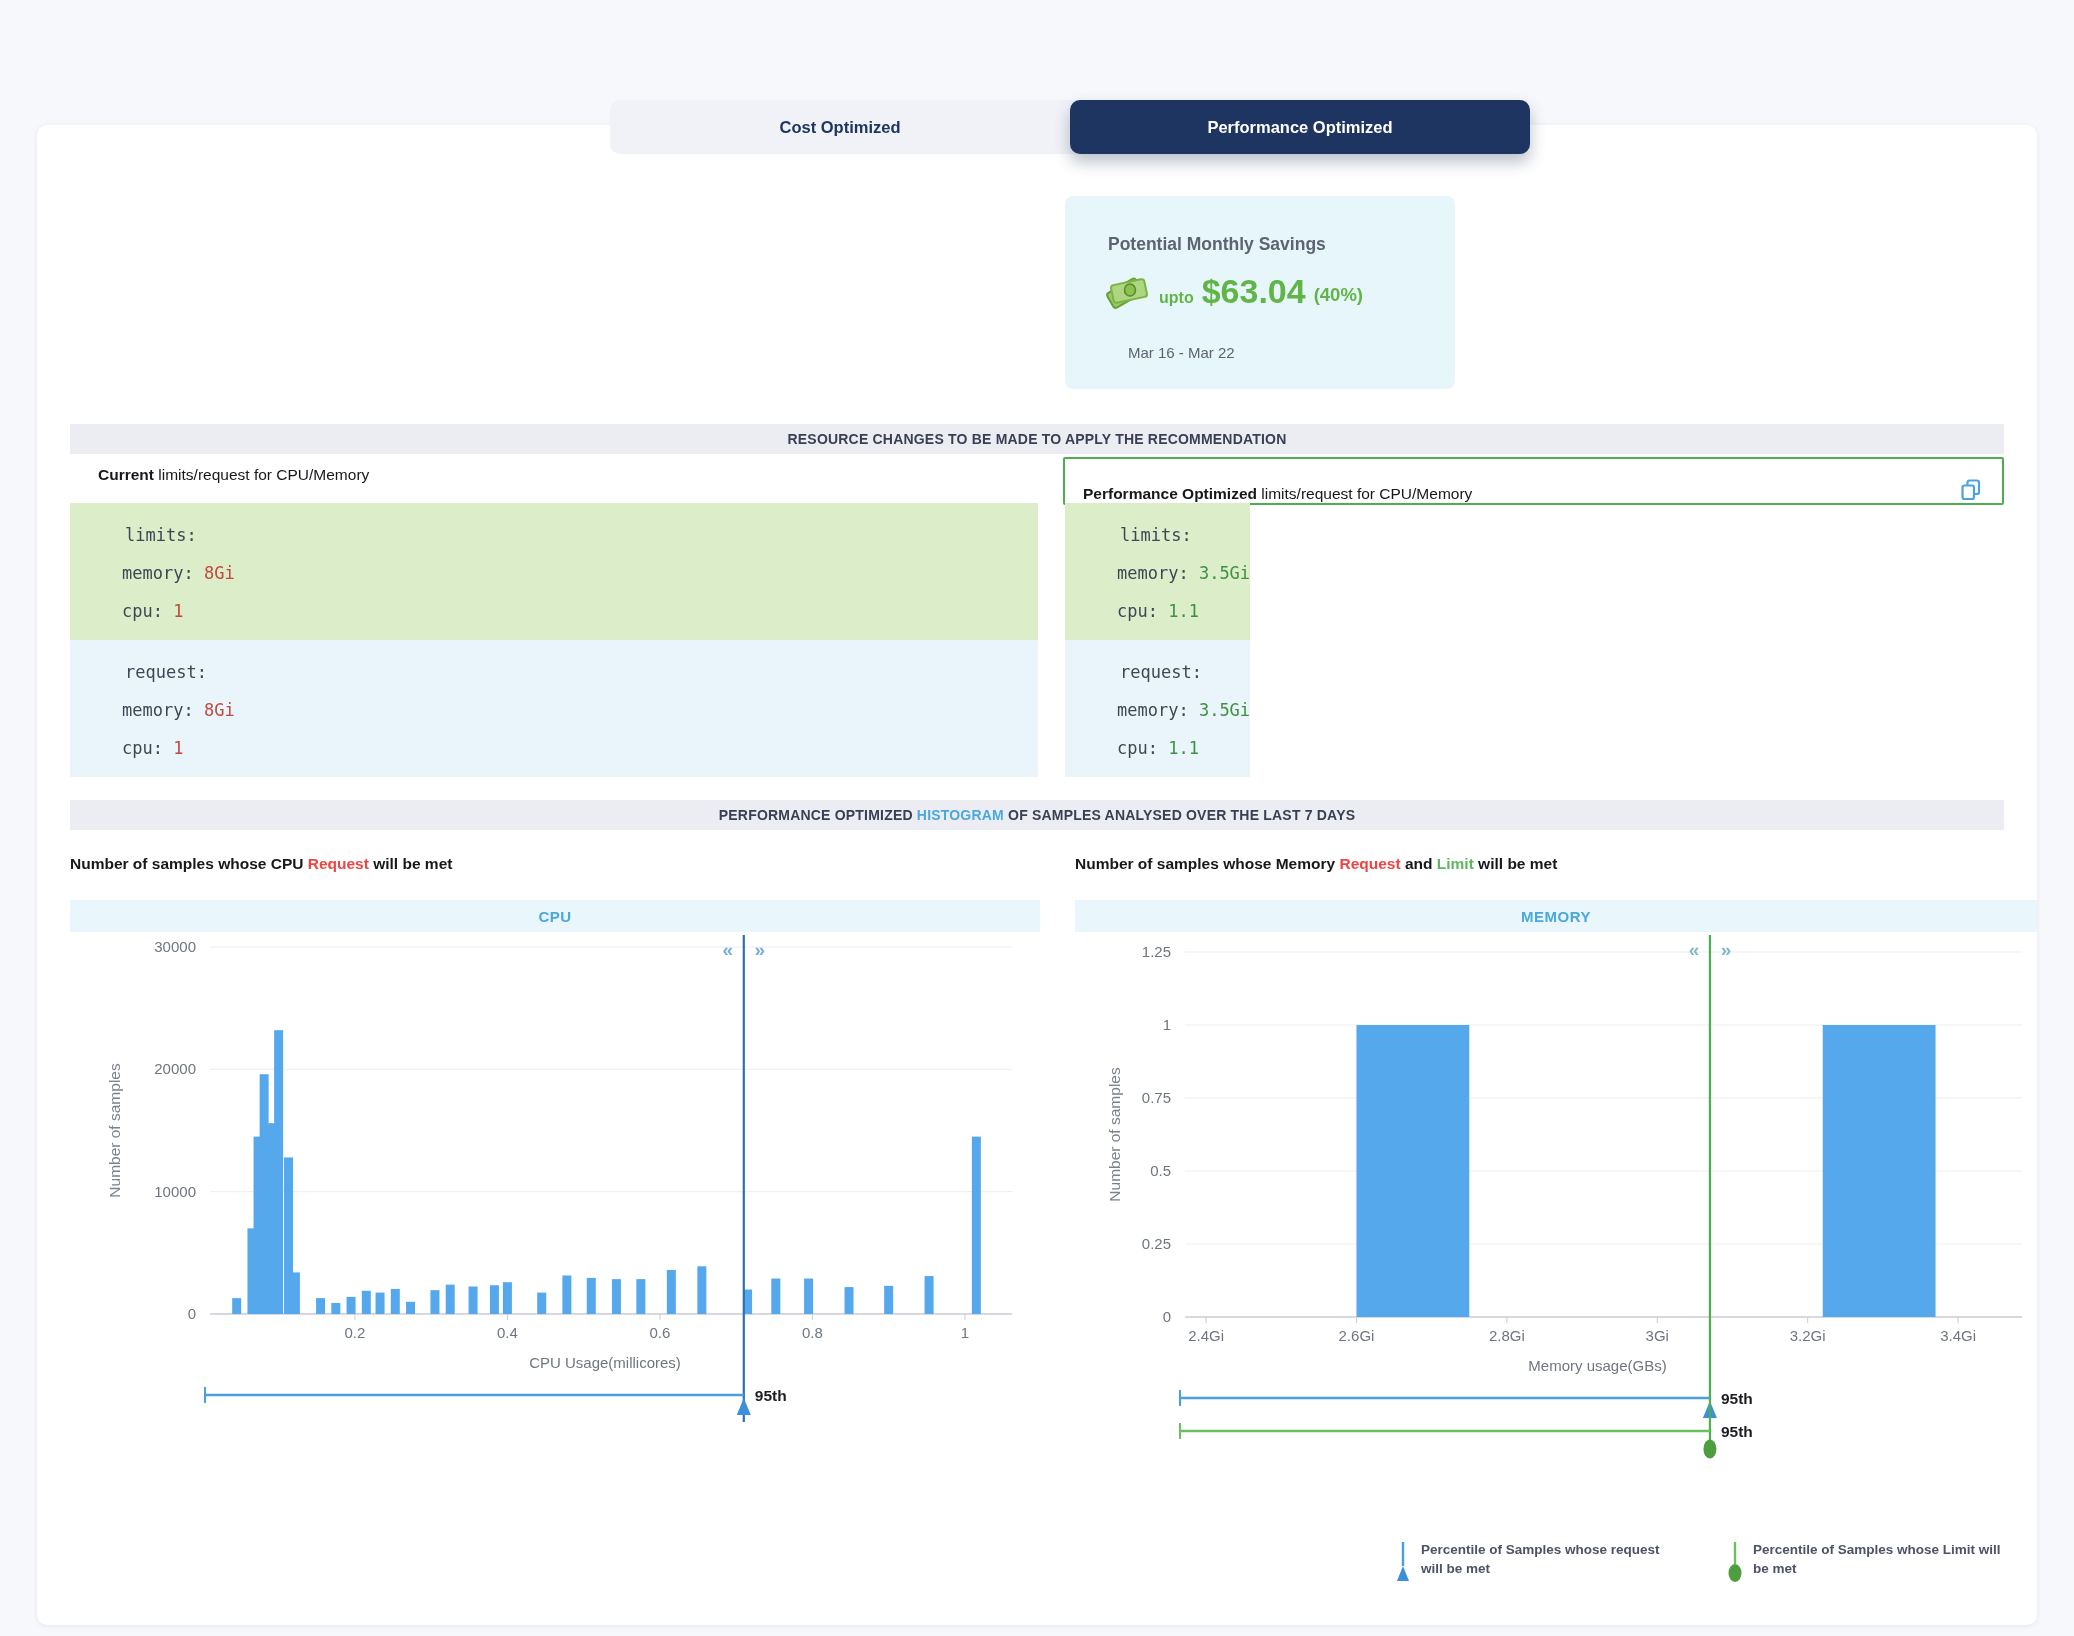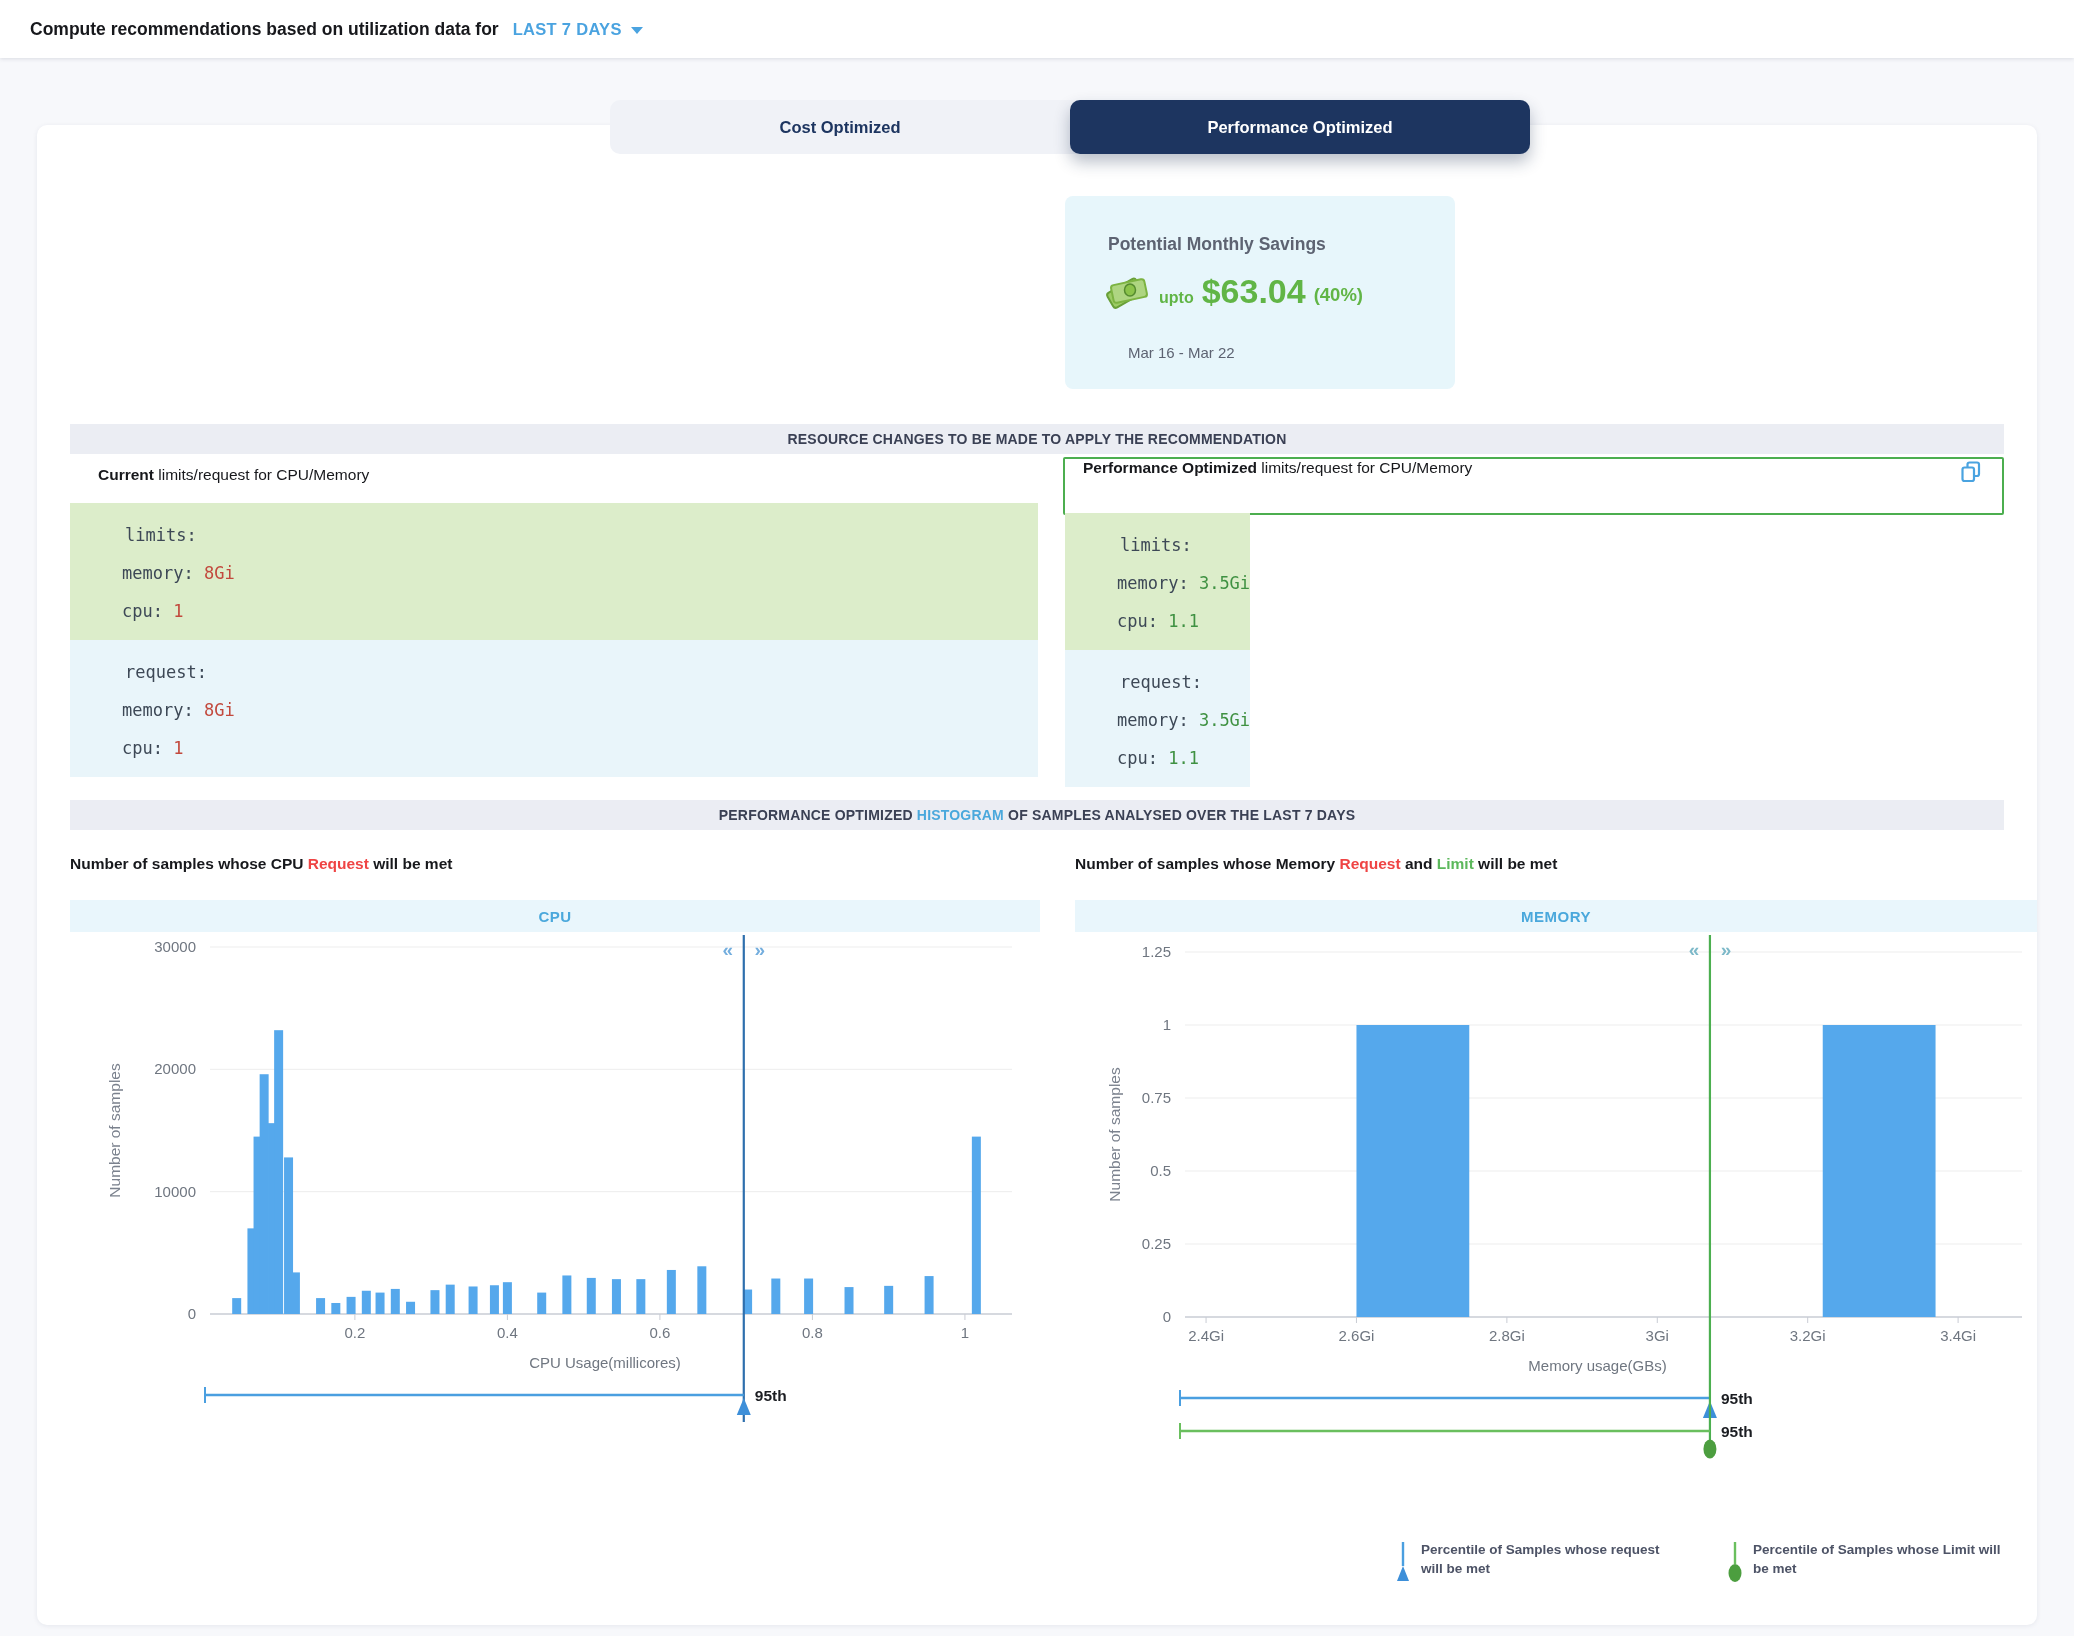--- a/index.html
+++ b/index.html
@@ -66,21 +66,21 @@
   .sec{padding:13px 0 10px 0;}
   .sec.green{background:#dcedca;}
   .sec.blue{background:#e9f5fa;}
   .cl{line-height:38px;color:#3d4856;}
   .cl.h{padding-left:55px;}
   .cl.i{padding-left:52px;}
   .val-red{color:#c2493d;}
   .val-green{color:#3f9142;}
 
   .rec-panel{position:absolute;left:1063px;top:457px;width:937px;background:#fff;border:2px solid #4cae4f;border-radius:2px;}
-  .rec-head{height:54px;display:flex;align-items:flex-start;padding:0 18px;justify-content:space-between;}
+  .rec-head{height:44px;display:flex;align-items:flex-end;padding:0 18px;justify-content:space-between;}
   .rec-head .lbl{font-size:15.5px;color:#17181c;}
   .copy-btn{width:26px;height:26px;display:flex;align-items:center;justify-content:center;cursor:pointer;}
 
   
   .chart-heading{position:absolute;top:855px;font-size:15.5px;font-weight:700;color:#17181c;}
   #cpu-heading{left:70px;}
   #mem-heading{left:1075px;}
   .link-blue{color:#ef4444;}
   .link-green{color:#5cb85c;}
 
@@ -91,27 +91,20 @@
   
   .legend{position:absolute;left:1395px;top:1540px;display:flex;gap:44px;}
   .legend .item{display:flex;gap:10px;}
   .legend .txt{width:262px;font-size:13.5px;font-weight:600;color:#4d5366;line-height:19px;}
 </style>
 </head>
 <body>
 
 <div id="stage">
 
-  <div class="topbar">
-    <span class="ttl">Compute recommendations based on utilization data for</span>
-    <span class="range-btn">
-      <span class="rl">LAST 7 DAYS</span>
-      <span class="caret"></span>
-    </span>
-  </div>
 
   <div class="card"></div>
 
   <div class="tabs">
     <div class="tab-cost">Cost Optimized</div>
     <div class="tab-perf">Performance Optimized</div>
   </div>
 
 
   <div class="savings">

